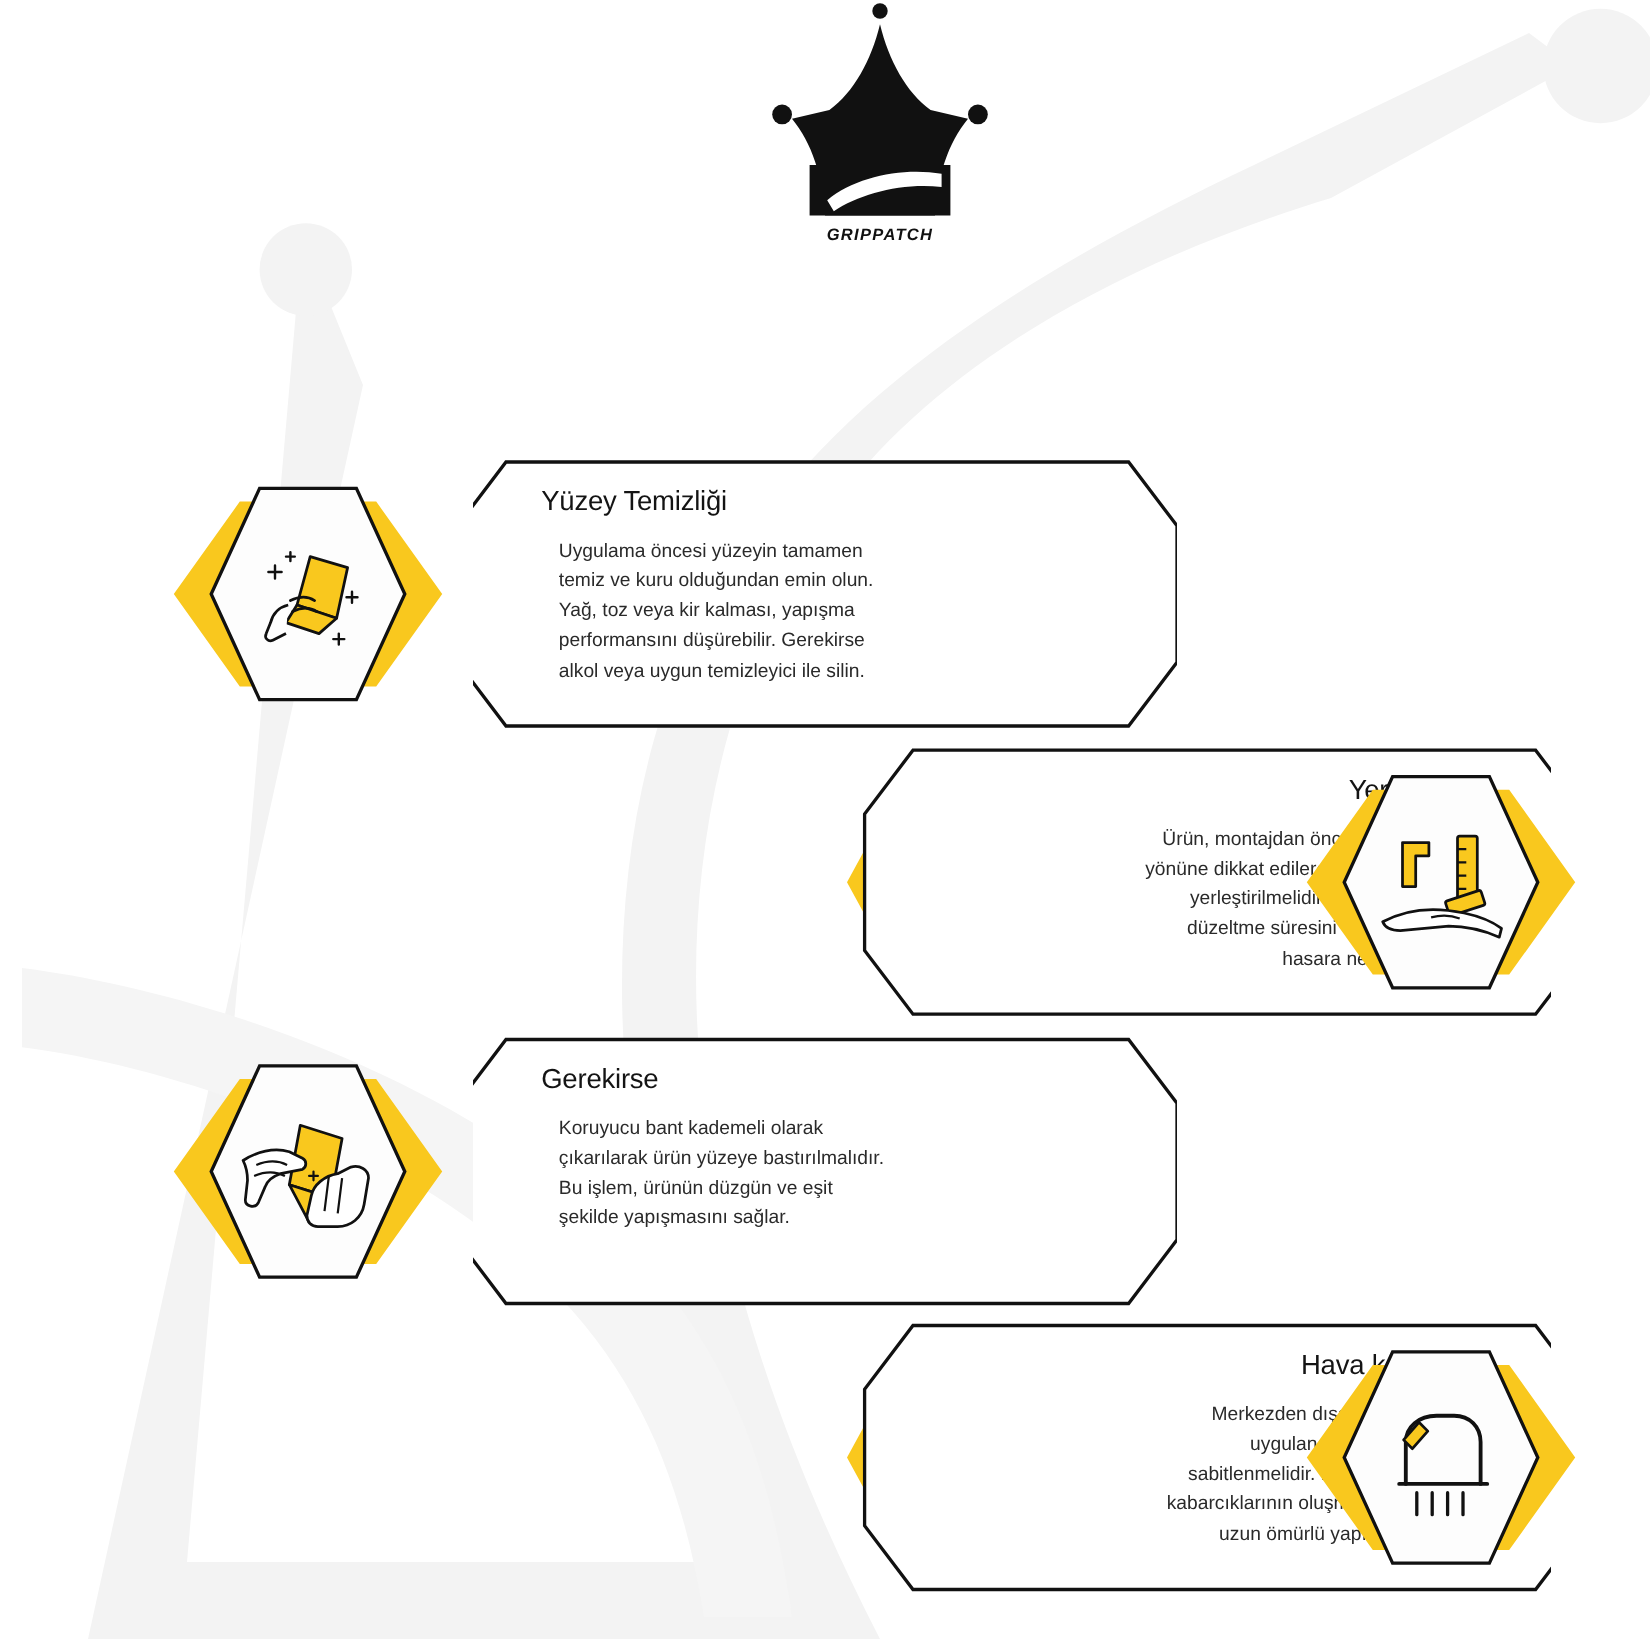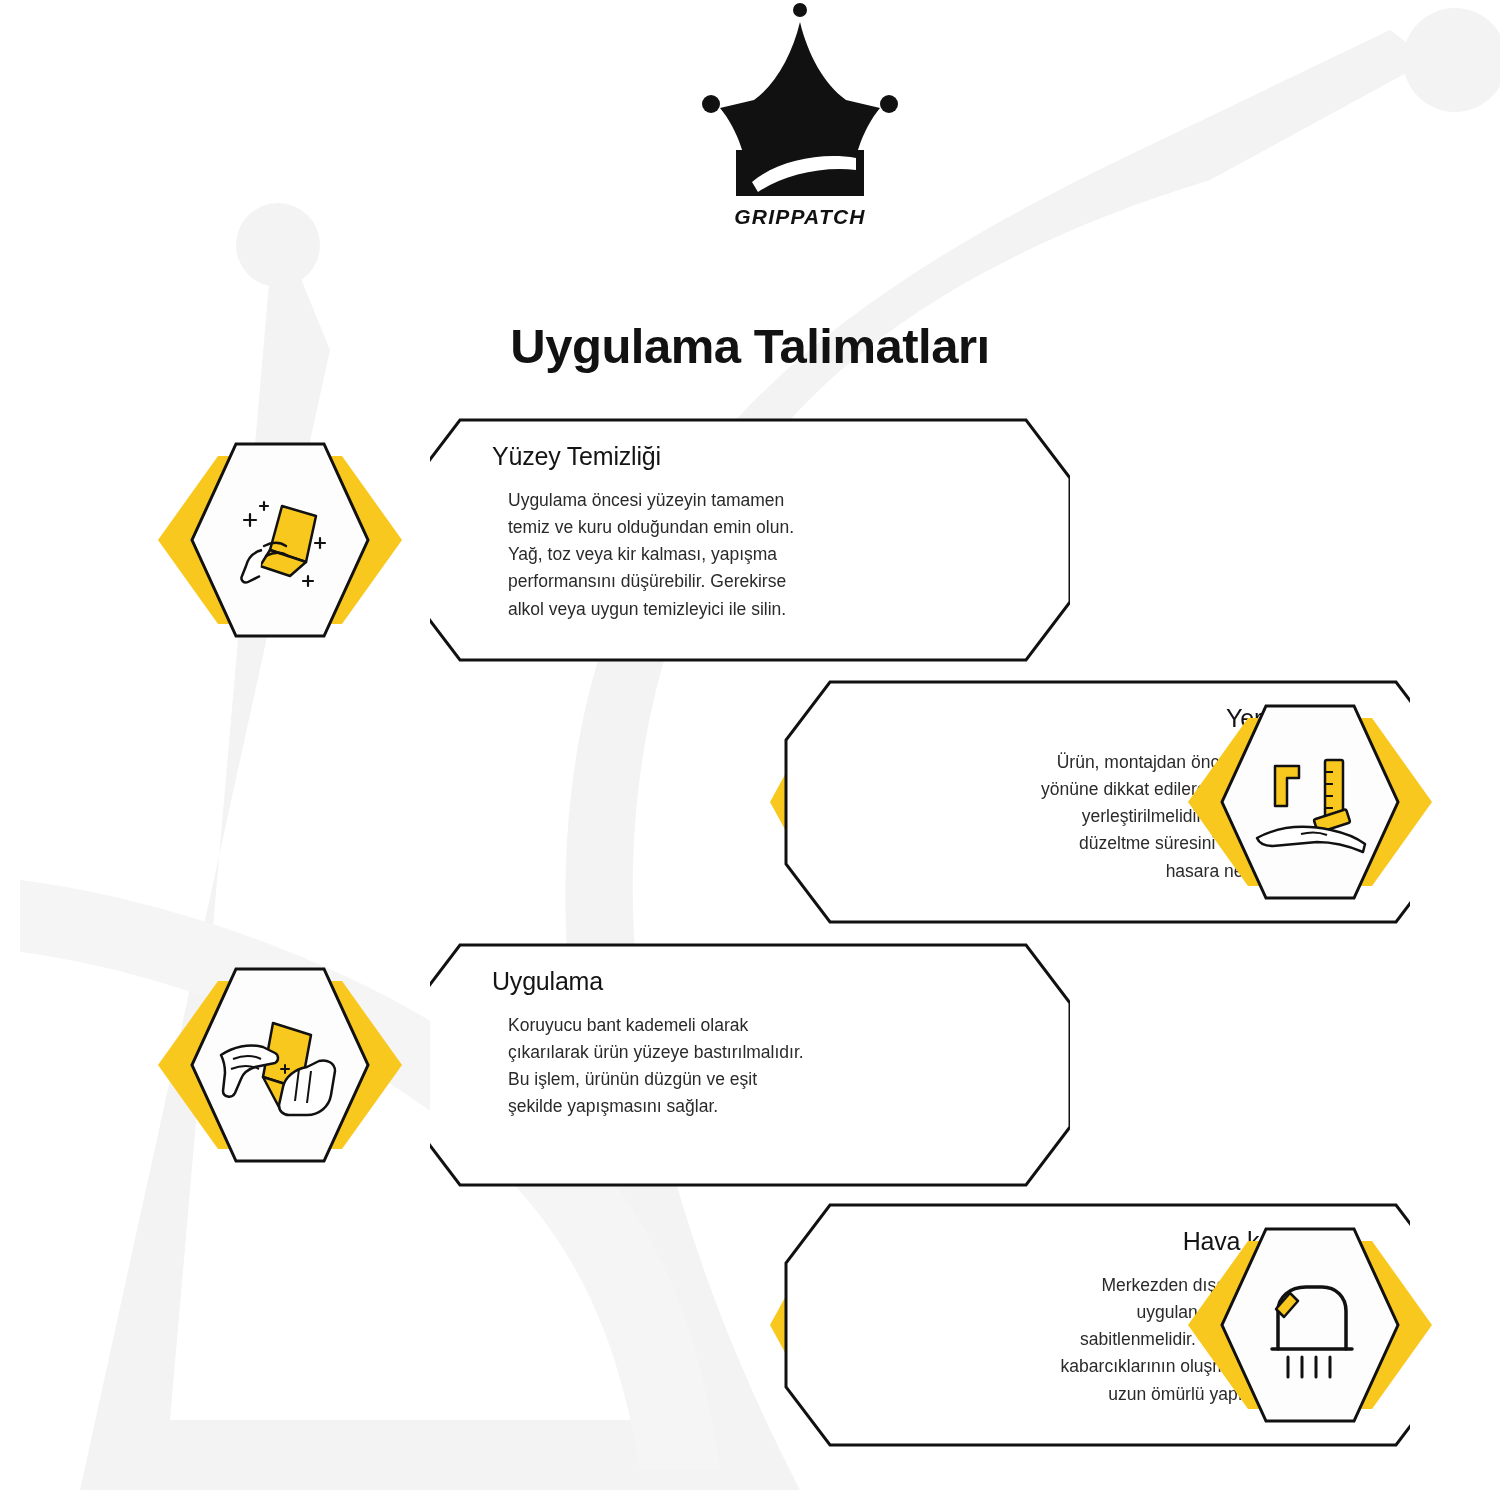--- a/index.html
+++ b/index.html
@@ -38,21 +38,21 @@
     top: 0px;
     width: 200px;
     height: 240px;
   }
   .logo-word {
     position: absolute;
     left: 0;
     top: 205px;
     width: 200px;
     text-align: center;
-    font-size: 21px;
+    font-size: 15px;
     font-weight: bold;
     font-style: italic;
     letter-spacing: 1.2px;
     color: #111111;
     font-family: "Liberation Sans", sans-serif;
   }
 
   
   .page-title {
     position: absolute;
@@ -161,21 +161,20 @@
                  L150,196
                  C152,160 162,130 180,108
                  L146,100
                  C124,84 108,55 100,22 Z" fill="#111"></path>
         <path d="M36,150 L164,150 L164,196 L36,196 Z" fill="#111"></path>
         <path d="M52,182 C78,160 122,152 156,158 L156,170 C120,166 82,176 58,192 Z" fill="#ffffff"></path>
       </svg>
       <div class="logo-word">GRIPPATCH</div>
     </div>
 
-    <h1 class="page-title">Uygulama Talimatları</h1>
 
     <div class="step step-left" style="top:410px;">
 
       <div class="hexwrap" style="left:0px;">
         <svg width="260" height="260" viewBox="0 0 260 260">
 
           <path d="M8,130 L68,46 L108,46 L48,130 L108,214 L68,214 Z" fill="#F9C81E"></path>
 
           <path d="M152,46 L192,46 L252,130 L192,214 L152,214 L212,130 Z" fill="#F9C81E"></path>
 
@@ -274,21 +273,21 @@
           </svg>
         </div>
       </div>
 
       <div class="panel" style="left:280px;">
         <svg width="640" height="248" viewBox="0 0 640 248">
           <path d="M596,14 L636,14 L696,124 L636,234 L596,234 L656,124 Z" fill="#F9C81E" transform="translate(-110,0)"></path>
           <path d="M30,4 L596,4 L640,62 L640,186 L596,244 L30,244 L-14,186 L-14,62 Z" fill="#ffffff" stroke="#111" stroke-width="3"></path>
         </svg>
         <div class="panel-inner align-left">
-          <div class="step-title">Uygulama</div>
+          <div class="step-title">Gerekirse</div>
           <p class="step-body">Koruyucu bant kademeli olarak çıkarılarak ürün yüzeye bastırılmalıdır. Bu işlem, ürünün düzgün ve eşit şekilde yapışmasını sağlar.</p>
         </div>
       </div>
     </div>
 
     <div class="step step-right" style="top:1195px; left:770px; width:620px;">
 
       <div class="panel" style="left:0px;">
         <svg width="640" height="248" viewBox="0 0 640 248">
           <path d="M44,14 L4,14 L-56,124 L4,234 L44,234 L-16,124 Z" fill="#F9C81E" transform="translate(56,0)"></path>

